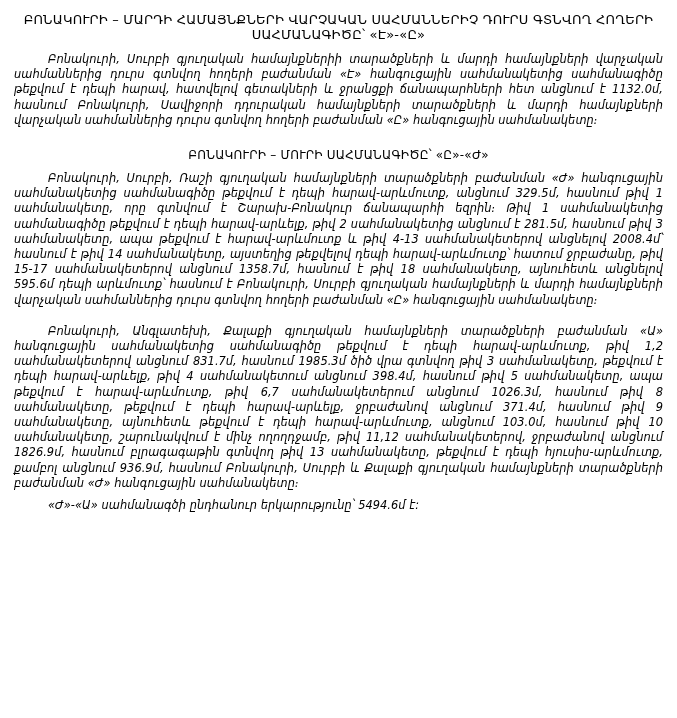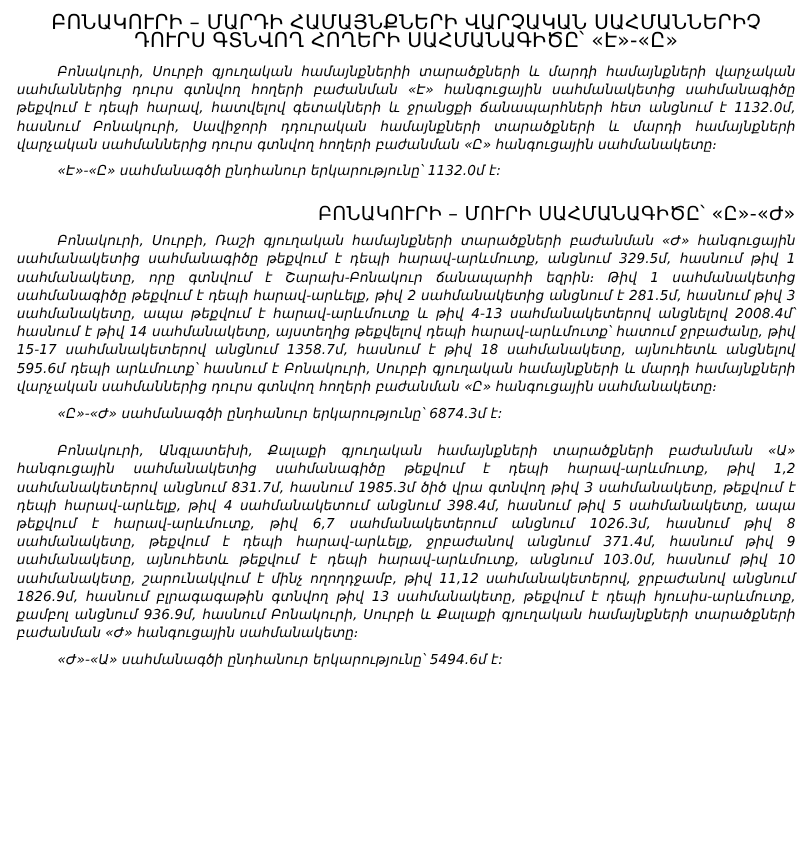--- a/index.html
+++ b/index.html
@@ -16,29 +16,29 @@
   }
   .page {
     width: 677px;
     height: 718px;
     box-sizing: border-box;
     padding: 10px 14px 6px 14px;
     position: relative;
   }
   .title {
     text-align: center;
-    font-size: 17px;
+    font-size: 13px;
     line-height: 15px;
     font-weight: normal;
     letter-spacing: 0.2px;
     margin: 2px 6px 10px 6px;
   }
   .heading {
-    text-align: right;
-    font-size: 16px;
+    text-align: center;
+    font-size: 12px;
     line-height: 15px;
     margin: 9px 0 8px 0;
     letter-spacing: 0.2px;
   }
   p.body {
     font-size: 11.4px;
     line-height: 15.2px;
     text-align: justify;
     margin: 0 0 7px 0;
     text-indent: 34px;
@@ -52,28 +52,26 @@
   .spacer-md { height: 9px; }
 </style>
 </head>
 <body>
 
 <div class="page">
 
   <div class="title">ԲՈՆԱԿՈՒՐԻ – ՄԱՐԴԻ ՀԱՄԱՅՆՔՆԵՐԻ ՎԱՐՉԱԿԱՆ ՍԱՀՄԱՆՆԵՐԻՉ ԴՈՒՐՍ ԳՏՆՎՈՂ ՀՈՂԵՐԻ ՍԱՀՄԱՆԱԳԻԾԸ՝ «Է»-«Ը»</div>
 
   <p class="body">Բոնակուրի, Սուրբի գյուղական համայնքներիի տարածքների և մարդի համայնքների վարչական սահմաններից դուրս գտնվող հողերի բաժանման «Է» հանգուցային սահմանակետից սահմանագիծը թեքվում է դեպի հարավ, հատվելով գետակների և ջրանցքի ճանապարհների հետ անցնում է 1132.0մ, հասնում Բոնակուրի, Սավիջորի դդուրական համայնքների տարածքների և մարդի համայնքների վարչական սահմաններից դուրս գտնվող հողերի բաժանման «Ը» հանգուցային սահմանակետը։</p>
-  <p class="body">«Է»-«Ը» սահմանագծի ընդհանուր երկարությունը՝ 1132.0մ է:</p>
 
   <div class="spacer-sm"></div>
 
   <div class="heading">ԲՈՆԱԿՈՒՐԻ – ՄՈՒՐԻ ՍԱՀՄԱՆԱԳԻԾԸ՝ «Ը»-«Ժ»</div>
 
   <p class="body">Բոնակուրի, Սուրբի, Ռաշի գյուղական համայնքների տարածքների բաժանման «Ժ» հանգուցային սահմանակետից սահմանագիծը թեքվում է դեպի հարավ-արևմուտք, անցնում 329.5մ, հասնում թիվ 1 սահմանակետը, որը գտնվում է Շարախ-Բոնակուր ճանապարհի եզրին։ Թիվ 1 սահմանակետից սահմանագիծը թեքվում է դեպի հարավ-արևելք, թիվ 2 սահմանակետից անցնում է 281.5մ, հասնում թիվ 3 սահմանակետը, ապա թեքվում է հարավ-արևմուտք և թիվ 4-13 սահմանակետերով անցնելով 2008.4մ՝ հասնում է թիվ 14 սահմանակետը, այստեղից թեքվելով դեպի հարավ-արևմուտք՝ հատում ջրբաժանը, թիվ 15-17 սահմանակետերով անցնում 1358.7մ, հասնում է թիվ 18 սահմանակետը, այնուհետև անցնելով 595.6մ դեպի արևմուտք՝ հասնում է Բոնակուրի, Սուրբի գյուղական համայնքների և մարդի համայնքների վարչական սահմաններից դուրս գտնվող հողերի բաժանման «Ը» հանգուցային սահմանակետը։</p>
-  <p class="body">«Ը»-«Ժ» սահմանագծի ընդհանուր երկարությունը՝ 6874.3մ է:</p>
 
   <div class="spacer-md"></div>
 
 
   <p class="body">Բոնակուրի, Անգլատեխի, Քալաքի գյուղական համայնքների տարածքների բաժանման «Ա» հանգուցային սահմանակետից սահմանագիծը թեքվում է դեպի հարավ-արևմուտք, թիվ 1,2 սահմանակետերով անցնում 831.7մ, հասնում 1985.3մ ծիծ վրա գտնվող թիվ 3 սահմանակետը, թեքվում է դեպի հարավ-արևելք, թիվ 4 սահմանակետում անցնում 398.4մ, հասնում թիվ 5 սահմանակետը, ապա թեքվում է հարավ-արևմուտք, թիվ 6,7 սահմանակետերում անցնում 1026.3մ, հասնում թիվ 8 սահմանակետը, թեքվում է դեպի հարավ-արևելք, ջրբաժանով անցնում 371.4մ, հասնում թիվ 9 սահմանակետը, այնուհետև թեքվում է դեպի հարավ-արևմուտք, անցնում 103.0մ, հասնում թիվ 10 սահմանակետը, շարունակվում է մինչ ողողդջամբ, թիվ 11,12 սահմանակետերով, ջրբաժանով անցնում 1826.9մ, հասնում բլրագագաթին գտնվող թիվ 13 սահմանակետը, թեքվում է դեպի հյուսիս-արևմուտք, քամբոլ անցնում 936.9մ, հասնում Բոնակուրի, Սուրբի և Քալաքի գյուղական համայնքների տարածքների բաժանման «Ժ» հանգուցային սահմանակետը։</p>
   <p class="body tight">«Ժ»-«Ա» սահմանագծի ընդհանուր երկարությունը՝ 5494.6մ է:</p>
 
 </div>
 
 </body></html>

